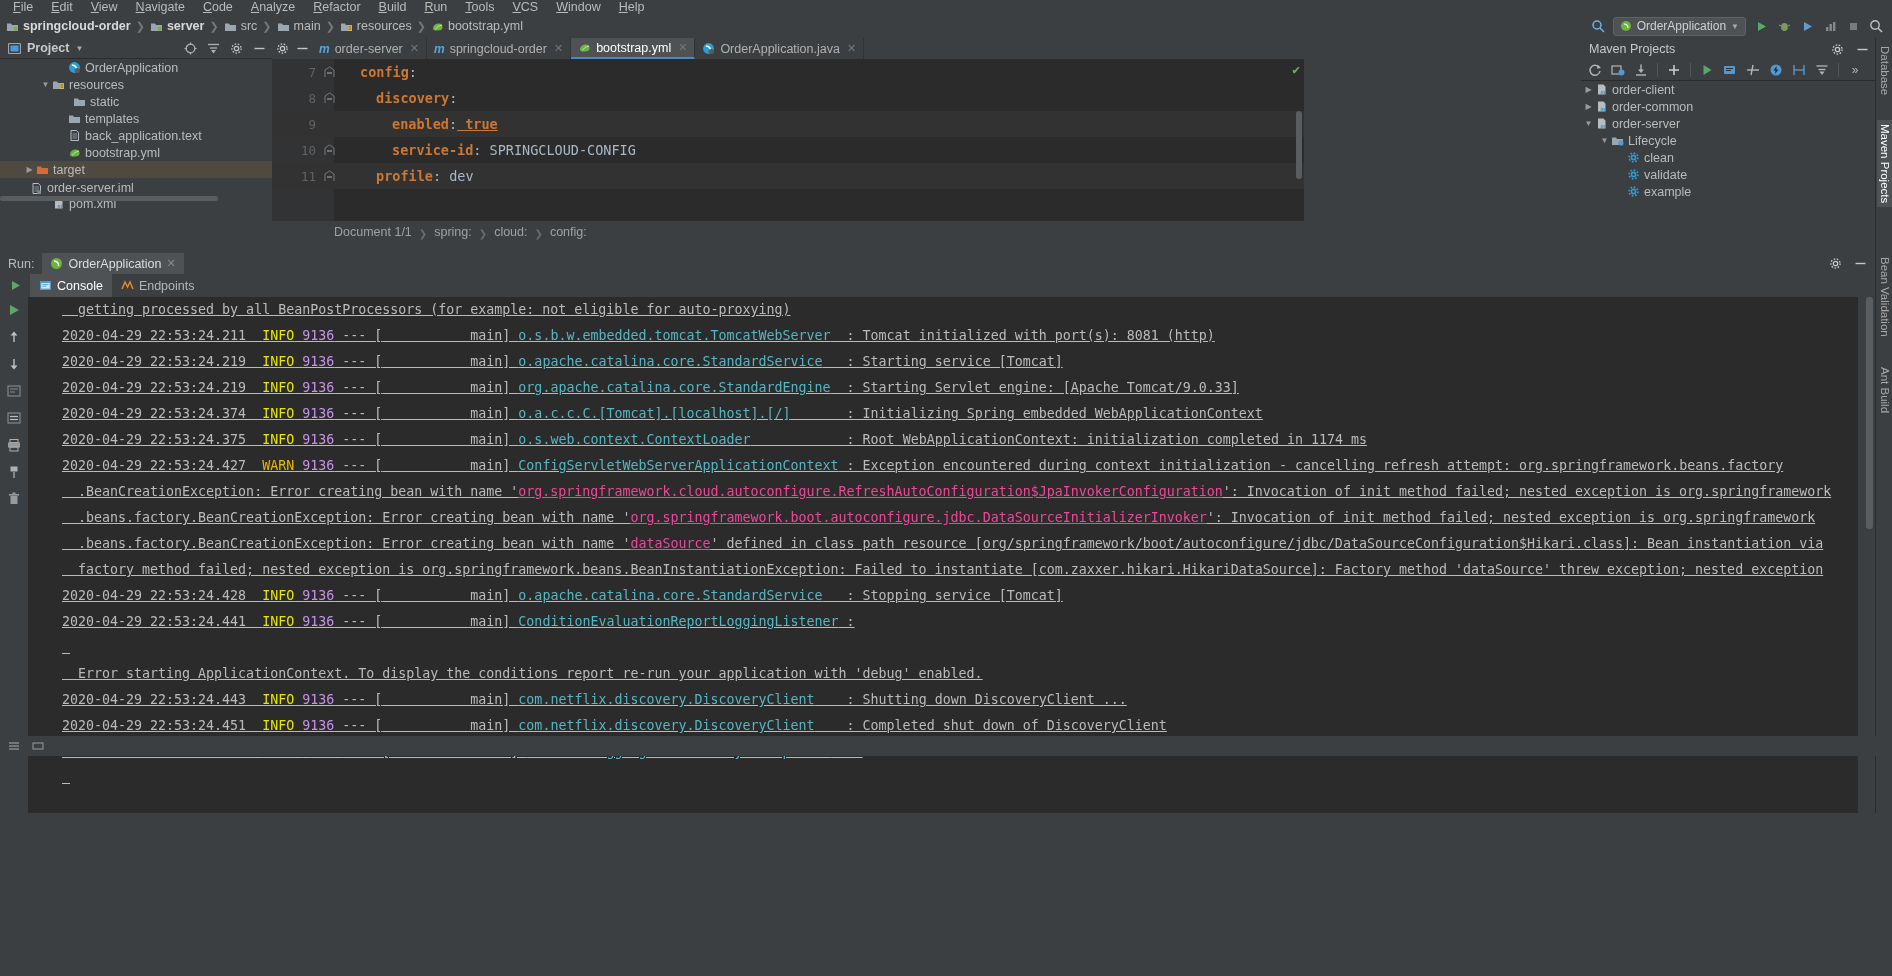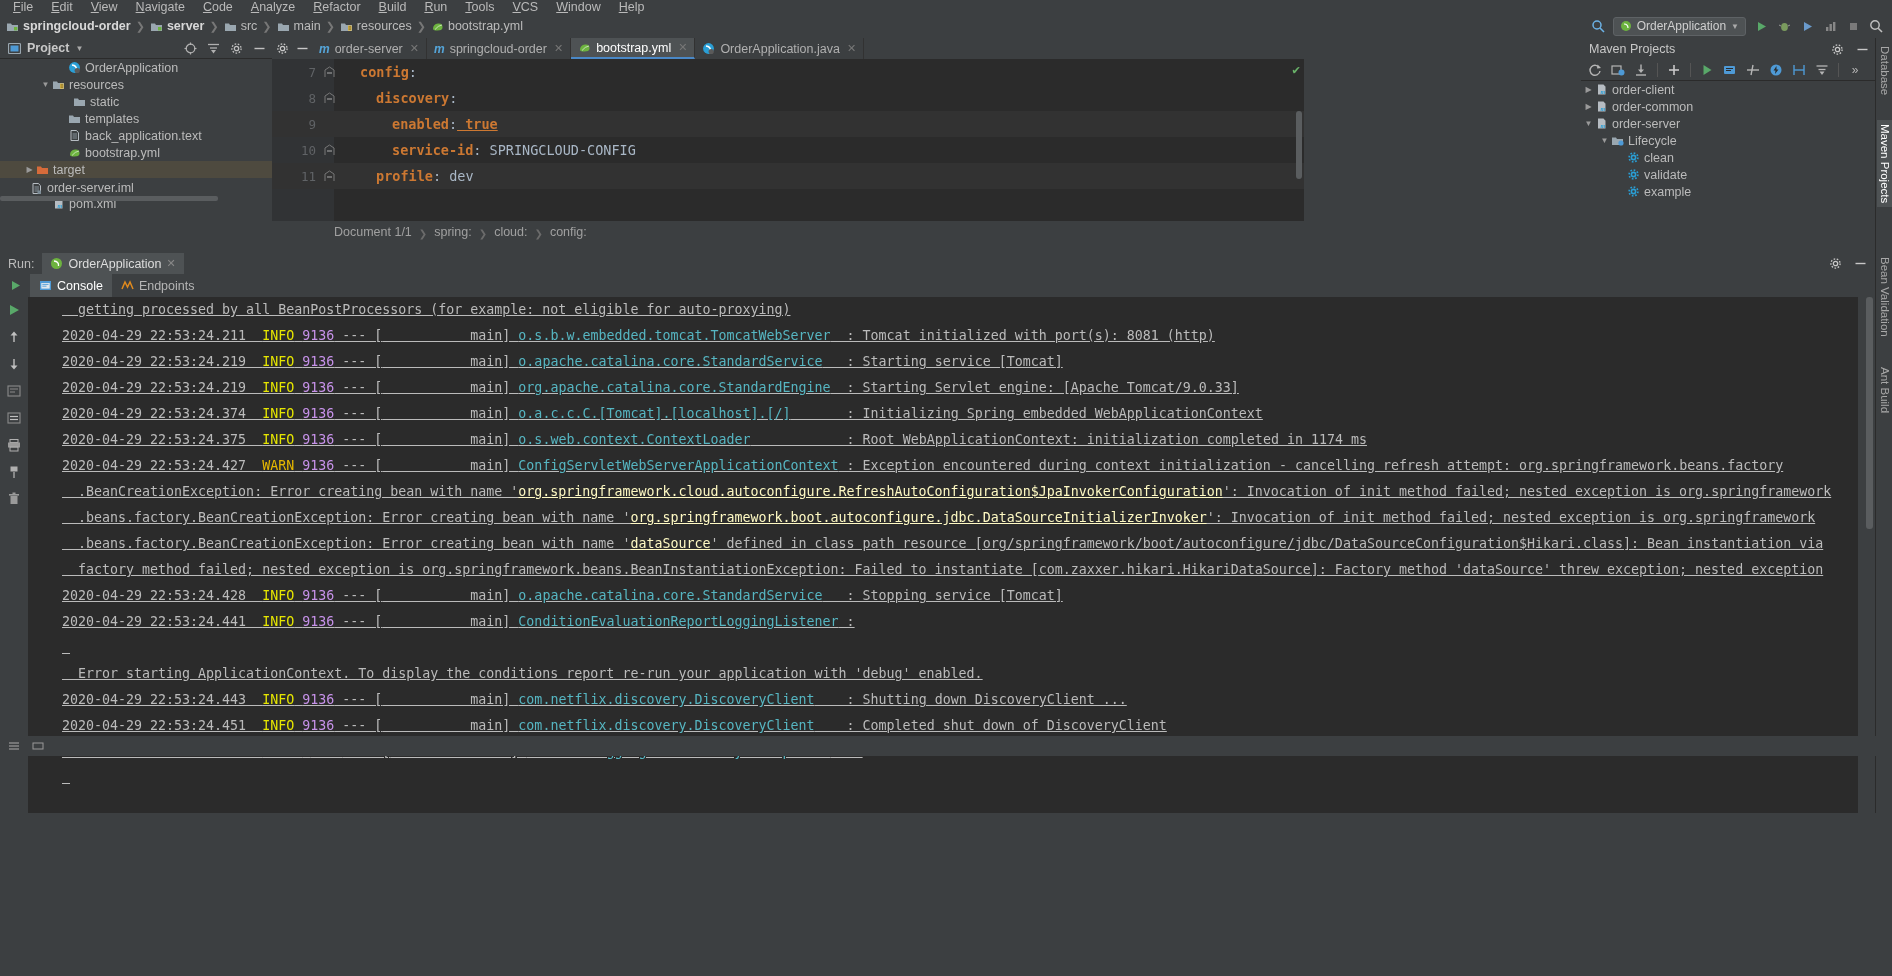--- a/index.html
+++ b/index.html
@@ -178,21 +178,21 @@
     font-family: "DejaVu Sans Mono", monospace; font-size: 13.3px; line-height: 26px;
     padding-left: 34px; color: #bbbbbb;
   }
   .cl { white-space: pre; height: 26px; text-decoration: underline; }
   .c-info { color: #e6e600; }
   .c-warn { color: #e6b800; }
   .c-error { color: #ff6b68; }
   .c-pid { color: #c792ea; }
   .c-cls { color: #56b6c2; }
   .c-txt { color: #bbbbbb; }
-  .c-link { color: #fef9c3; text-decoration: underline; }
+  .c-link { color: #ec4899; text-decoration: underline; }
 
   .console-scroll {
     position: absolute; right: 2px; top: 0; width: 7px; height: 232px;
     background: #5a5d5f; border-radius: 3px;
   }
 
   
   .statusbar {
     position: absolute; left: 0; bottom: 0; width: 1892px; height: 20px;
     background: #3c3f41; display: flex; align-items: center;

